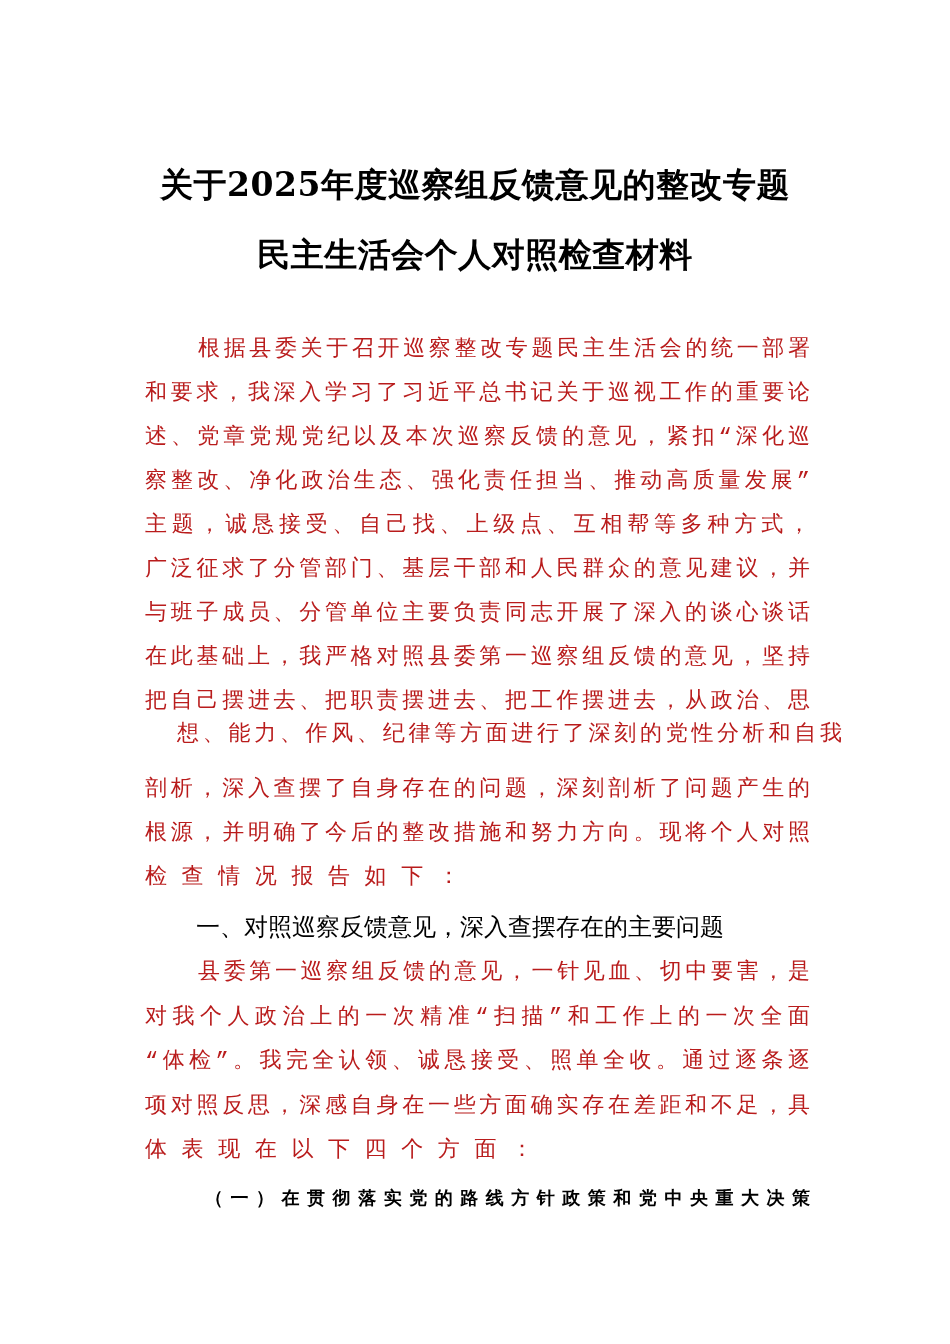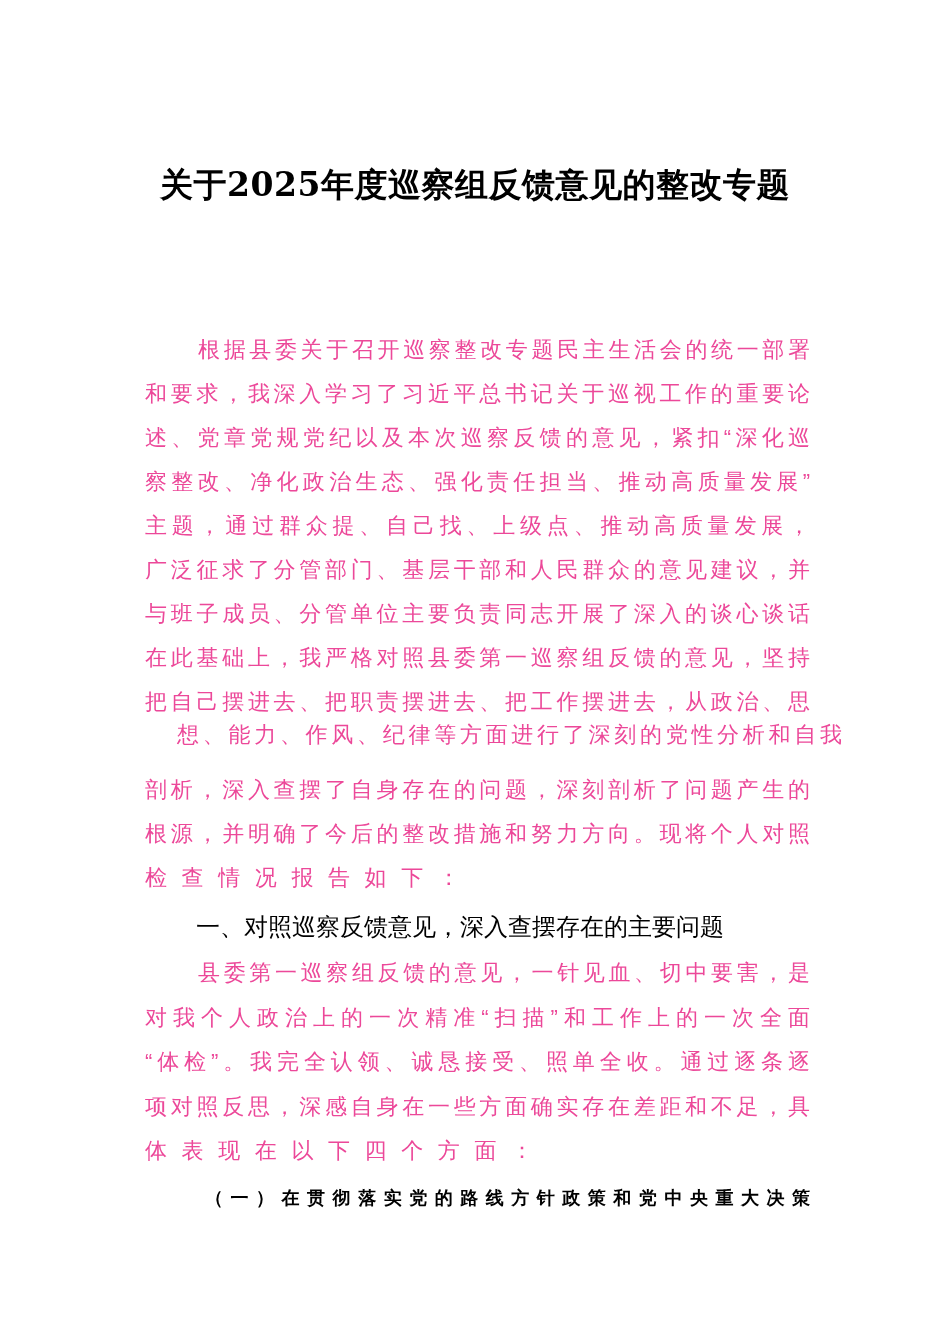--- a/index.html
+++ b/index.html
@@ -6,22 +6,22 @@
   body { width: 950px; height: 1344px; position: relative; overflow: hidden; }
   .page { position: absolute; left: 0; top: 0; width: 950px; height: 1344px; background: #fff; }
   .title-line {
     position: absolute; left: 0; width: 950px; text-align: center;
     font-family: "DejaVu Serif", "Liberation Serif", serif;
     font-weight: bold; font-size: 33px; color: #000; white-space: nowrap;
     line-height: 40px; letter-spacing: 0.5px;
   }
   .body-line {
     position: absolute; left: 145px; width: 665px; white-space: nowrap;
-    font-family: Liberation Sans, sans-serif;
-    font-size: 22px; color: #ec4899; line-height: 30px;
+    font-family: Liberation Mono, monospace;
+    font-size: 22px; color: #b91c1c; line-height: 30px;
     text-align: justify; text-align-last: justify;
   }
   .body-line.indent { left: 198px; width: 612px; }
   .body-line.last { text-align-last: left; letter-spacing: 14.6px; }
   .heading-line {
     position: absolute; left: 196px; white-space: nowrap;
     font-family: Liberation Mono, monospace;
     font-size: 24px; color: #000; line-height: 30px; font-weight: 500;
   }
   .subheading-line {
@@ -30,27 +30,28 @@
     font-weight: bold; font-size: 18px; color: #000; line-height: 30px;
     text-align: justify; text-align-last: justify;
   }
 </style>
 </head>
 <body>
 
 <div class="page">
 
   <div class="title-line" style="top:165px;">关于2025年度巡察组反馈意见的整改专题</div>
+  <div class="title-line" style="top:235px;">民主生活会个人对照检查材料</div>
 
   <div>
     <div class="body-line indent" style="top:335px;">根据县委关于召开巡察整改专题民主生活会的统一部署</div>
     <div class="body-line" style="top:379px;">和要求，我深入学习了习近平总书记关于巡视工作的重要论</div>
     <div class="body-line" style="top:423px;">述、党章党规党纪以及本次巡察反馈的意见，紧扣“深化巡</div>
     <div class="body-line" style="top:467px;">察整改、净化政治生态、强化责任担当、推动高质量发展”</div>
-    <div class="body-line" style="top:511px;">主题，通过群众提、自己找、上级点、推动高质量发展，</div>
+    <div class="body-line" style="top:511px;">主题，诚恳接受、自己找、上级点、互相帮等多种方式，</div>
     <div class="body-line" style="top:555px;">广泛征求了分管部门、基层干部和人民群众的意见建议，并</div>
     <div class="body-line" style="top:599px;">与班子成员、分管单位主要负责同志开展了深入的谈心谈话</div>
     <div class="body-line" style="top:643px;">在此基础上，我严格对照县委第一巡察组反馈的意见，坚持</div>
     <div class="body-line" style="top:687px;">把自己摆进去、把职责摆进去、把工作摆进去，从政治、思</div>
     <div class="body-line" style="top:720px;margin-left:32px;">想、能力、作风、纪律等方面进行了深刻的党性分析和自我</div>
     <div class="body-line" style="top:775px;">剖析，深入查摆了自身存在的问题，深刻剖析了问题产生的</div>
     <div class="body-line" style="top:819px;">根源，并明确了今后的整改措施和努力方向。现将个人对照</div>
     <div class="body-line last" style="top:863px;">检查情况报告如下：</div>
   </div>
 

